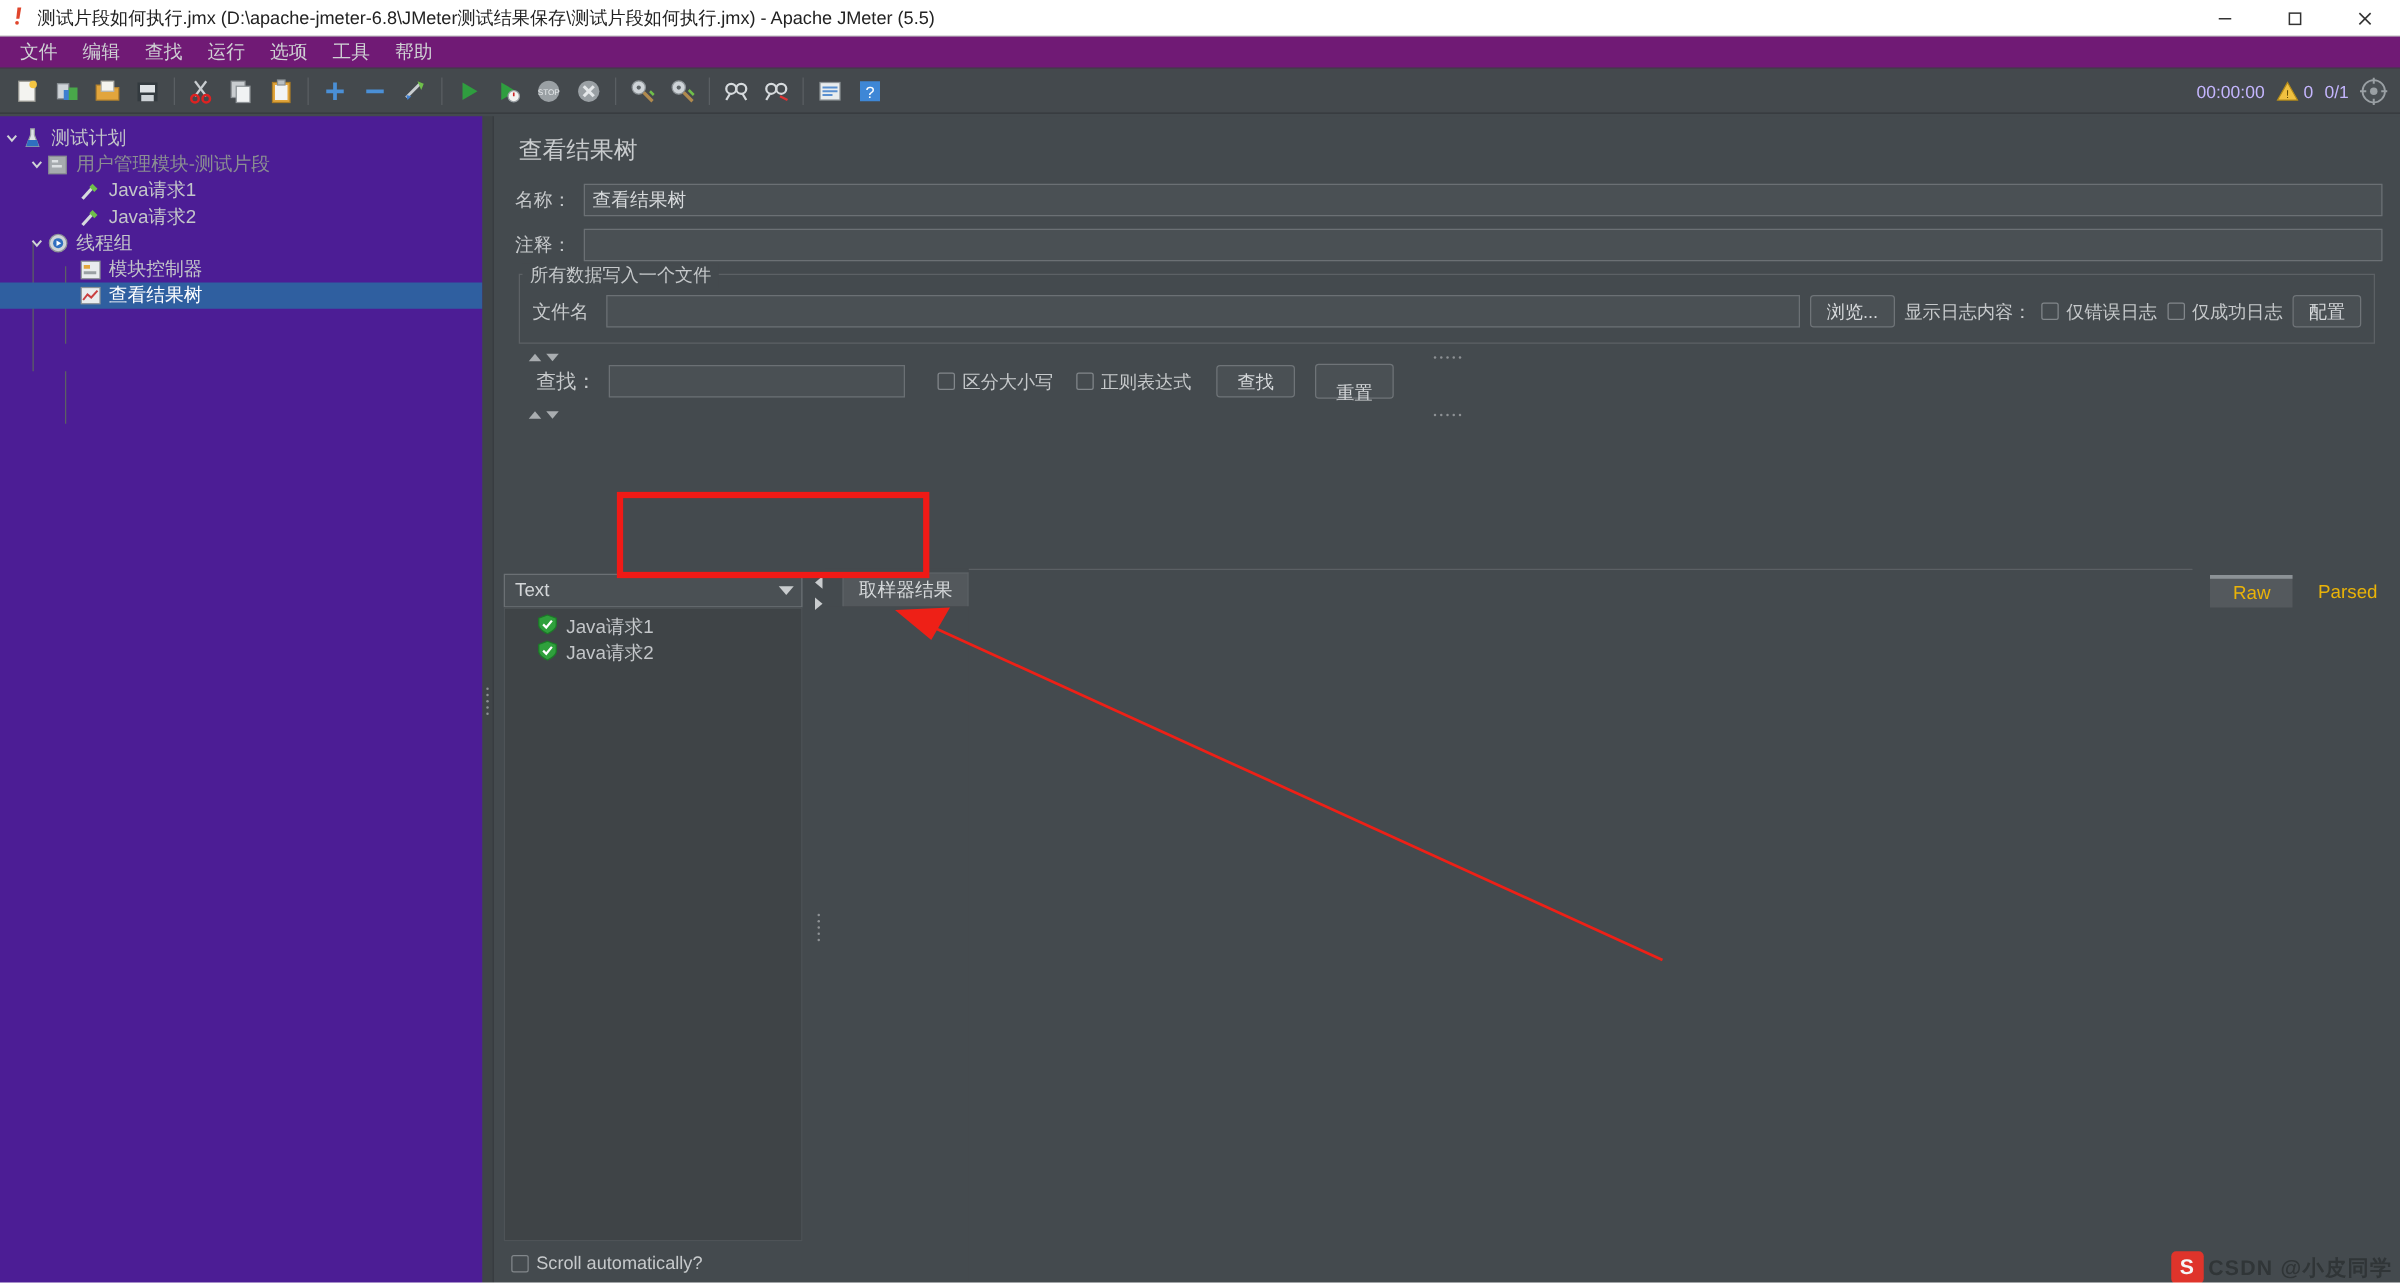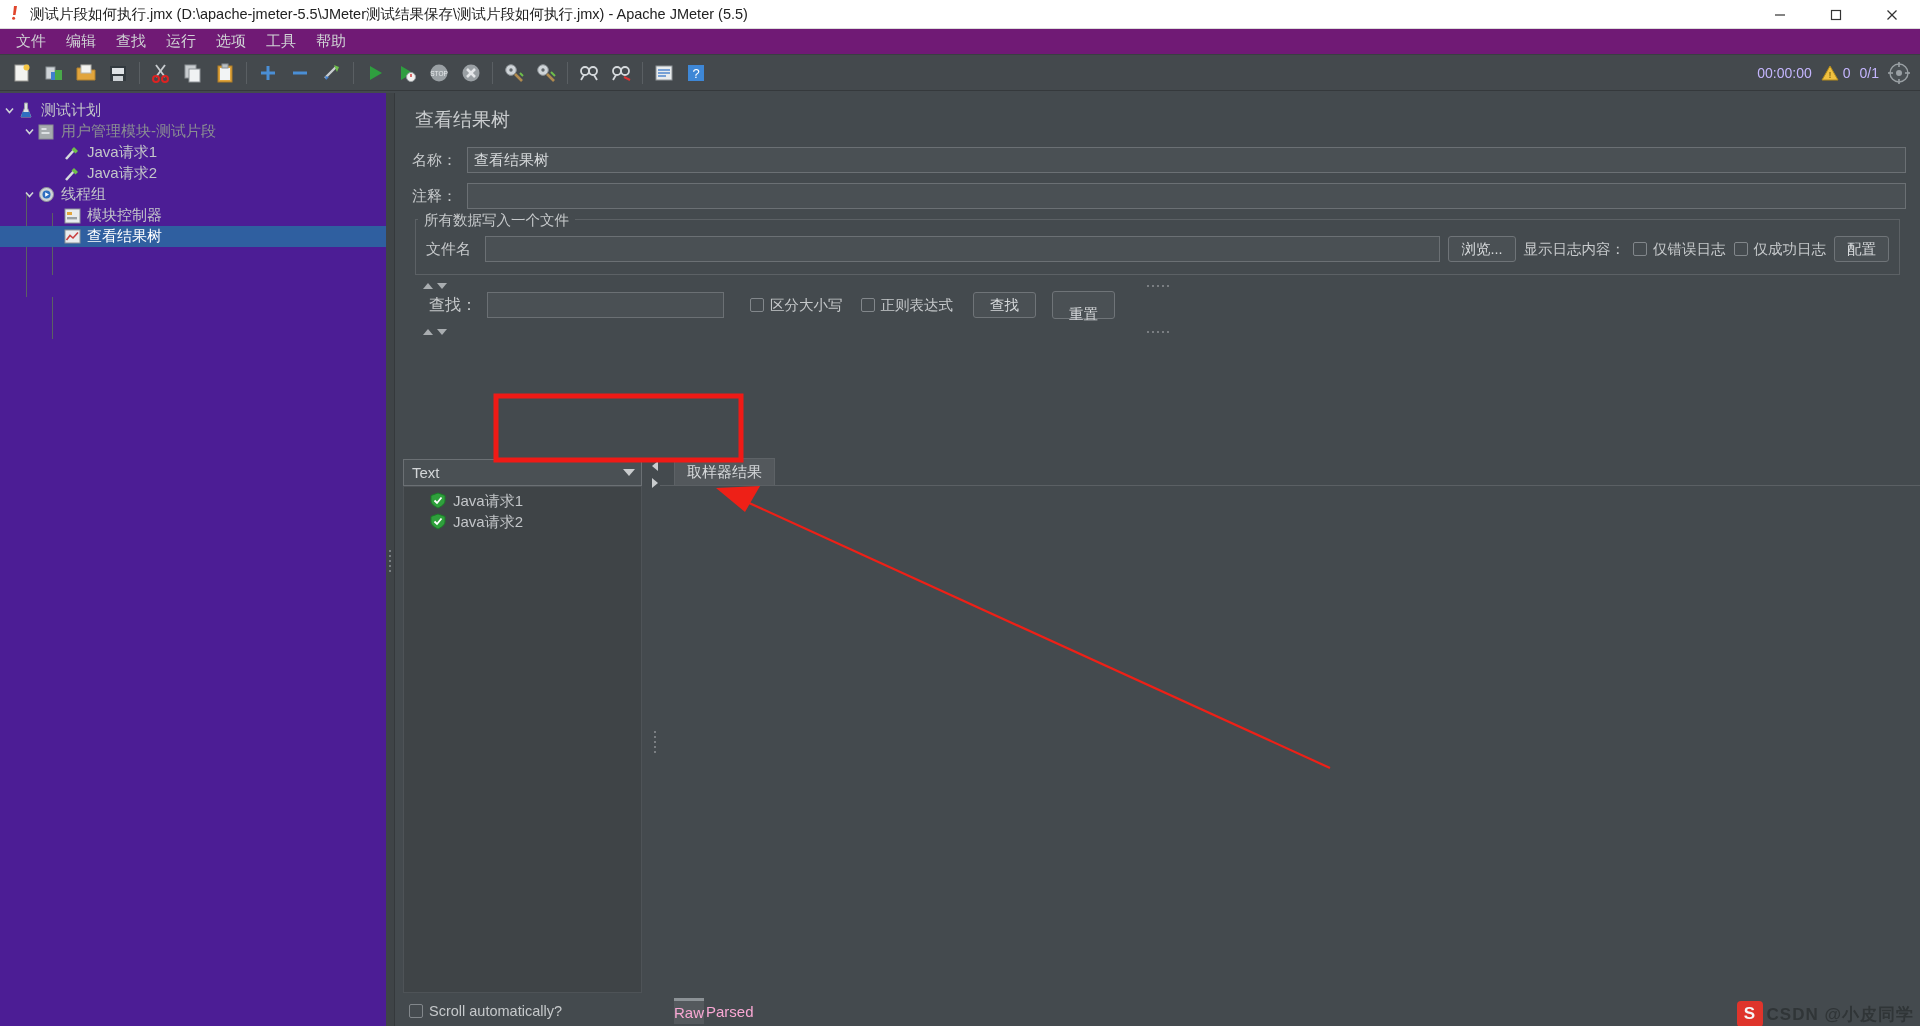--- a/index.html
+++ b/index.html
@@ -152,29 +152,29 @@
     justify-content: space-between;
   }
   .combo .caret { width: 0; height: 0; border-left: 6px solid transparent; border-right: 6px solid transparent; border-top: 7px solid #c9ccce; }
   .res-tree {
     flex: 1; margin: 0 8px 0 8px; background: #3f4447; border: 1px solid #4e5357; position: relative;
     overflow: hidden;
   }
   .res-item { height: 21px; display: flex; align-items: center; gap: 7px; padding-left: 26px; font-size: 15px; color: #c3c6c9; }
   .res-foot { height: 36px; display: flex; align-items: center; padding-left: 14px; }
 
-  .res-right { flex: 1; position: relative; display: flex; flex-direction: column; border-left: 0; text-align: right; }
+  .res-right { flex: 1; position: relative; display: flex; flex-direction: row; border-left: 0; text-align: right; }
   .tabstrip { height: 30px; display: flex; align-items: flex-end; padding-left: 14px; background: #444a4e; }
   .tab {
     height: 27px; padding: 0 12px; display: flex; align-items: center; font-size: 15px;
     background: #53585c; color: #d6d9db; border: 1px solid #5d6266; border-bottom: none;
   }
   .res-body { flex: 1; background: #444a4e; border-top: 1px solid #5b6064; }
   .res-bottom-tabs { height: 36px; display: flex; align-items: center; gap: 2px; padding-left: 14px; }
-  .btab { font-size: 15px; padding: 3px 0; color: #f9a8d4; }
+  .btab { font-size: 15px; padding: 3px 18px; color: #eab308; }
   .btab.active { background: #54595d; border-top: 3px solid #8c9296; }
 
   .mini-split {
     width: 10px; position: relative; display: flex; align-items: center; justify-content: center;
   }
   .mini-split .dots { display: flex; flex-direction: column; gap: 3px; }
   .mini-split .dots i { width: 2px; height: 2px; background: #8d9194; border-radius: 50%; display: block; }
 
   
   .collapse-arrows {
@@ -203,21 +203,21 @@
 
 <div id="app">
 
   <div class="titlebar">
     <div class="tb-icon">
       <svg width="14" height="18" viewBox="0 0 14 18">
         <path d="M6 1 L9 1 L7.5 10 L5 10 Z" fill="#e0452c"></path>
         <circle cx="5.6" cy="13.2" r="1.5" fill="#e0452c"></circle>
       </svg>
     </div>
-    <div class="tb-text">测试片段如何执行.jmx (D:\apache-jmeter-5.5\JMeter测试结果保存\测试片段如何执行.jmx) - Apache JMeter (5.5)</div>
+    <div class="tb-text">测试片段如何执行.jmx (D:\apache-jmeter-6.8\JMeter测试结果保存\测试片段如何执行.jmx) - Apache JMeter (5.5)</div>
     <div class="win-btns">
       <div class="win-btn">
         <svg width="12" height="12" viewBox="0 0 12 12">
             <line x1="1" y1="6" x2="11" y2="6" stroke="#333" stroke-width="1.2"></line>
           </svg>
       </div>
       <div class="win-btn">
         <svg width="12" height="12" viewBox="0 0 12 12">
             <rect x="1.5" y="1.5" width="9" height="9" fill="none" stroke="#333" stroke-width="1.2"></rect>
           </svg>

